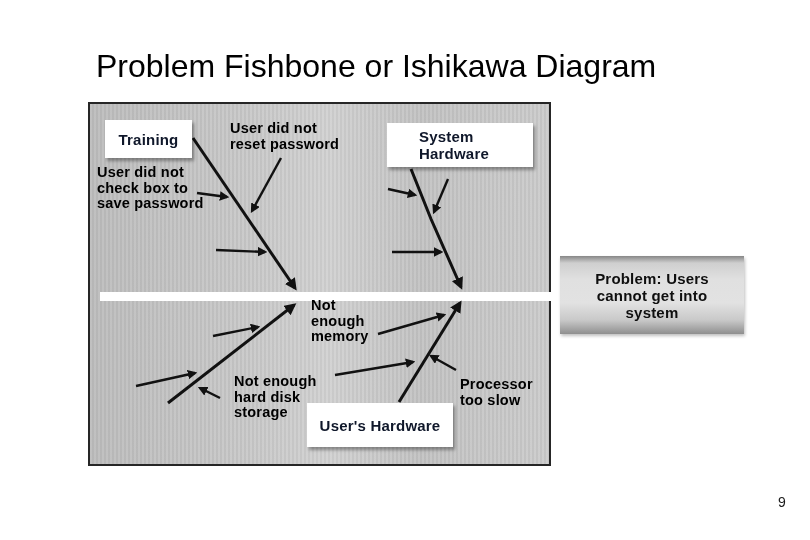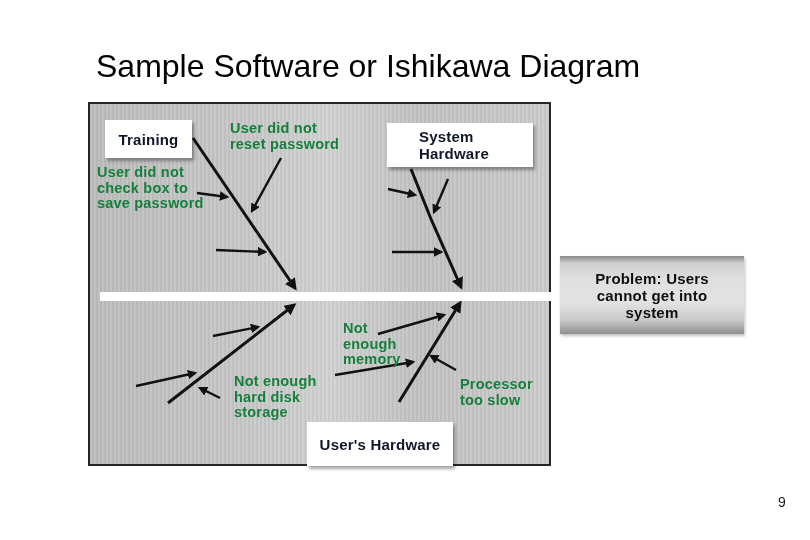--- a/index.html
+++ b/index.html
@@ -23,21 +23,21 @@
     position:absolute;left:100px;top:292px;width:462px;height:9px;
     background:#ffffff;
   }
   .arrows{position:absolute;left:0;top:0;width:810px;height:540px;pointer-events:none;}
   .cat-box{
     position:absolute;display:flex;align-items:center;justify-content:center;
     background:#ffffff;color:#0f172a;font-weight:600;font-size:15px;
     box-shadow:2px 3px 3px rgba(0,0,0,0.35);letter-spacing:.2px;box-sizing:border-box;
   }
   .cause{
-    position:absolute;white-space:pre-line;color:#15803d;
+    position:absolute;white-space:pre-line;color:#000000;
     font-weight:600;font-size:14.5px;line-height:15.5px;letter-spacing:.2px;
   }
   .problem-box{
     position:absolute;left:560px;top:256px;width:184px;height:78px;
     display:flex;align-items:center;justify-content:center;box-sizing:border-box;
     background:linear-gradient(180deg,#878787 0%,#cfcfcf 9%,#e0e0e0 30%,#e2e2e2 60%,#c9c9c9 82%,#8f8f8f 100%);
     box-shadow:1px 2px 3px rgba(0,0,0,0.25);
   }
   .problem-text{
     white-space:pre-line;text-align:center;color:#0f0f0f;
@@ -45,21 +45,21 @@
   }
   .page-number{
     position:absolute;left:778px;top:494px;color:#1a1a1a;font-size:14px;
   }
 </style>
 </head>
 <body>
 
 <div class="slide">
 
-  <h1 class="title">Sample Software or Ishikawa Diagram</h1>
+  <h1 class="title">Problem Fishbone or Ishikawa Diagram</h1>
 
   <div class="diagram-panel"></div>
 
   <div class="spine"></div>
 
   <svg class="arrows" viewBox="0 0 810 540" xmlns="http://www.w3.org/2000/svg">
     <defs>
       <marker id="ah" viewBox="0 0 10 10" refX="7.5" refY="5" markerWidth="4" markerHeight="4" orient="auto">
         <path d="M0,0 L10,5 L0,10 Z" fill="#111"></path>
       </marker>
@@ -86,33 +86,33 @@
 
   <div class="cat-box" style="left:105px;top:120px;width:87px;height:38px;">
     <span>Training</span>
   </div>
 
   <div class="cat-box" style="left:387px;top:123px;width:146px;height:44px;padding-left:32px;">
     <span>System Hardware</span>
   </div>
 
 
-  <div class="cat-box" style="left:307px;top:403px;width:146px;height:44px;margin-top:19px;">
+  <div class="cat-box" style="left:307px;top:403px;width:146px;height:44px;">
     <span>User's Hardware</span>
   </div>
 
   <div class="cause" style="left:230px;top:121px;">User did not
 reset password</div>
 
   <div class="cause" style="left:97px;top:165px;">User did not
 check box to
 save password</div>
 
 
-  <div class="cause" style="left:311px;top:321px;margin-left:32px;">Not
+  <div class="cause" style="left:311px;top:298px;">Not
 enough
 memory</div>
 
   <div class="cause" style="left:234px;top:368px;margin-top:6px;">Not enough
 hard disk
 storage</div>
 
   <div class="cause" style="left:460px;top:357px;margin-top:20px;">Processor
 too slow</div>
 

